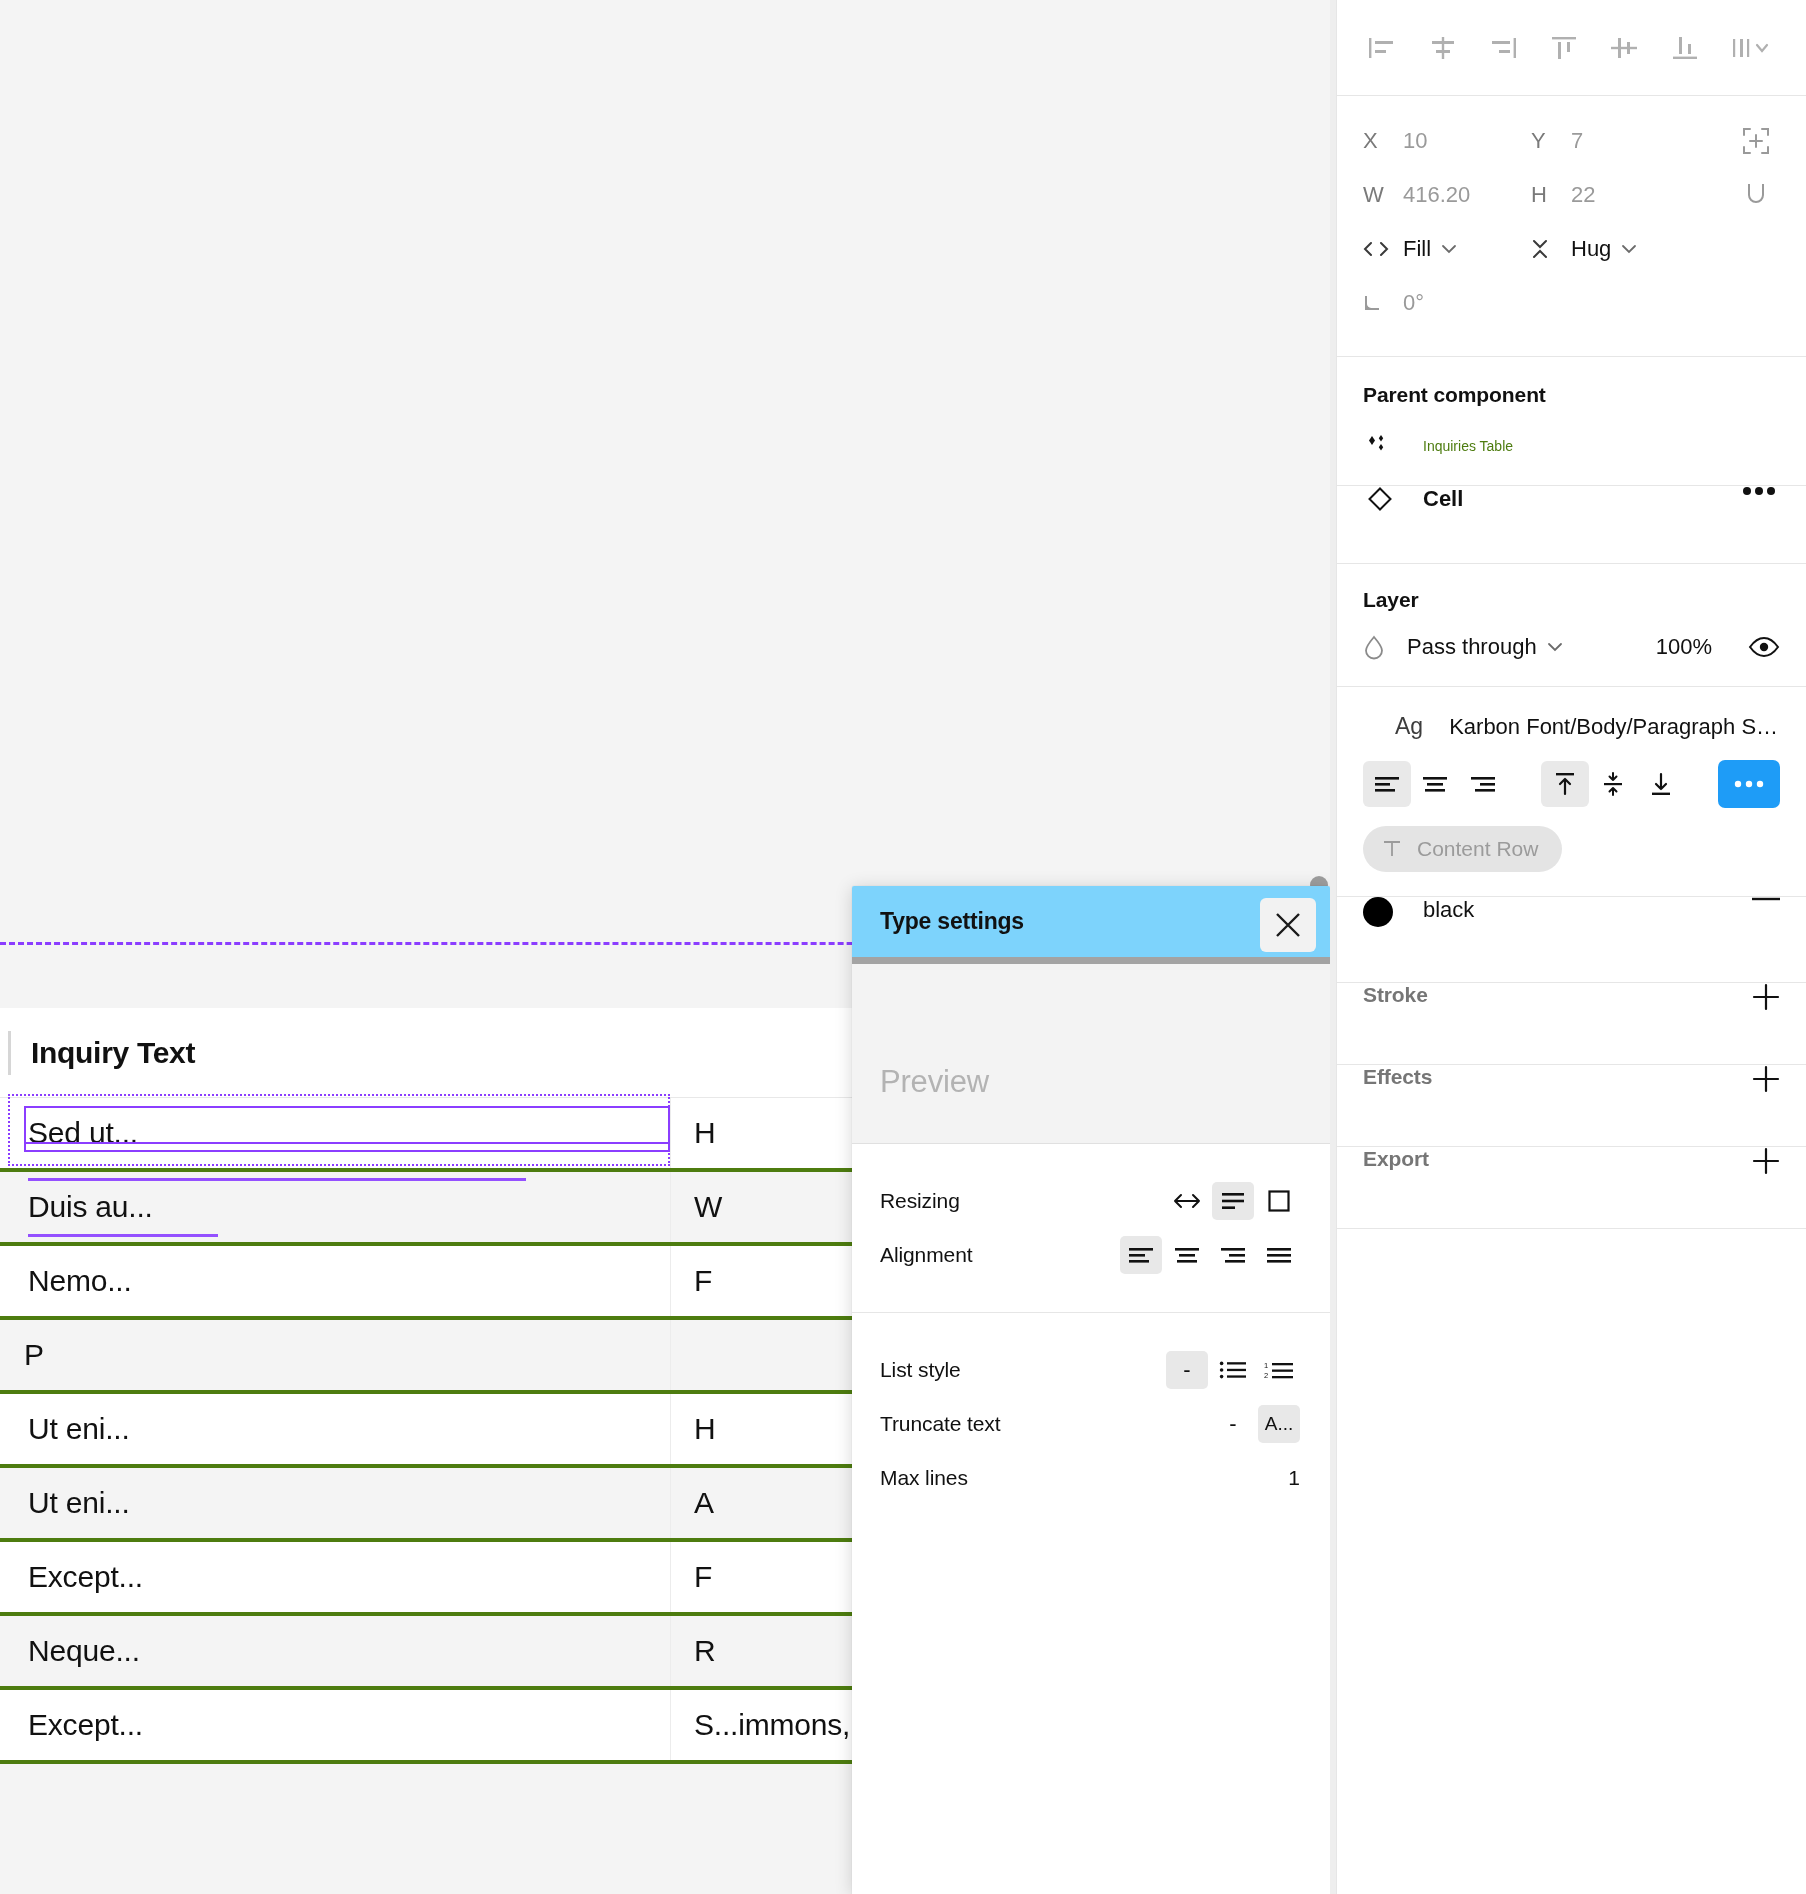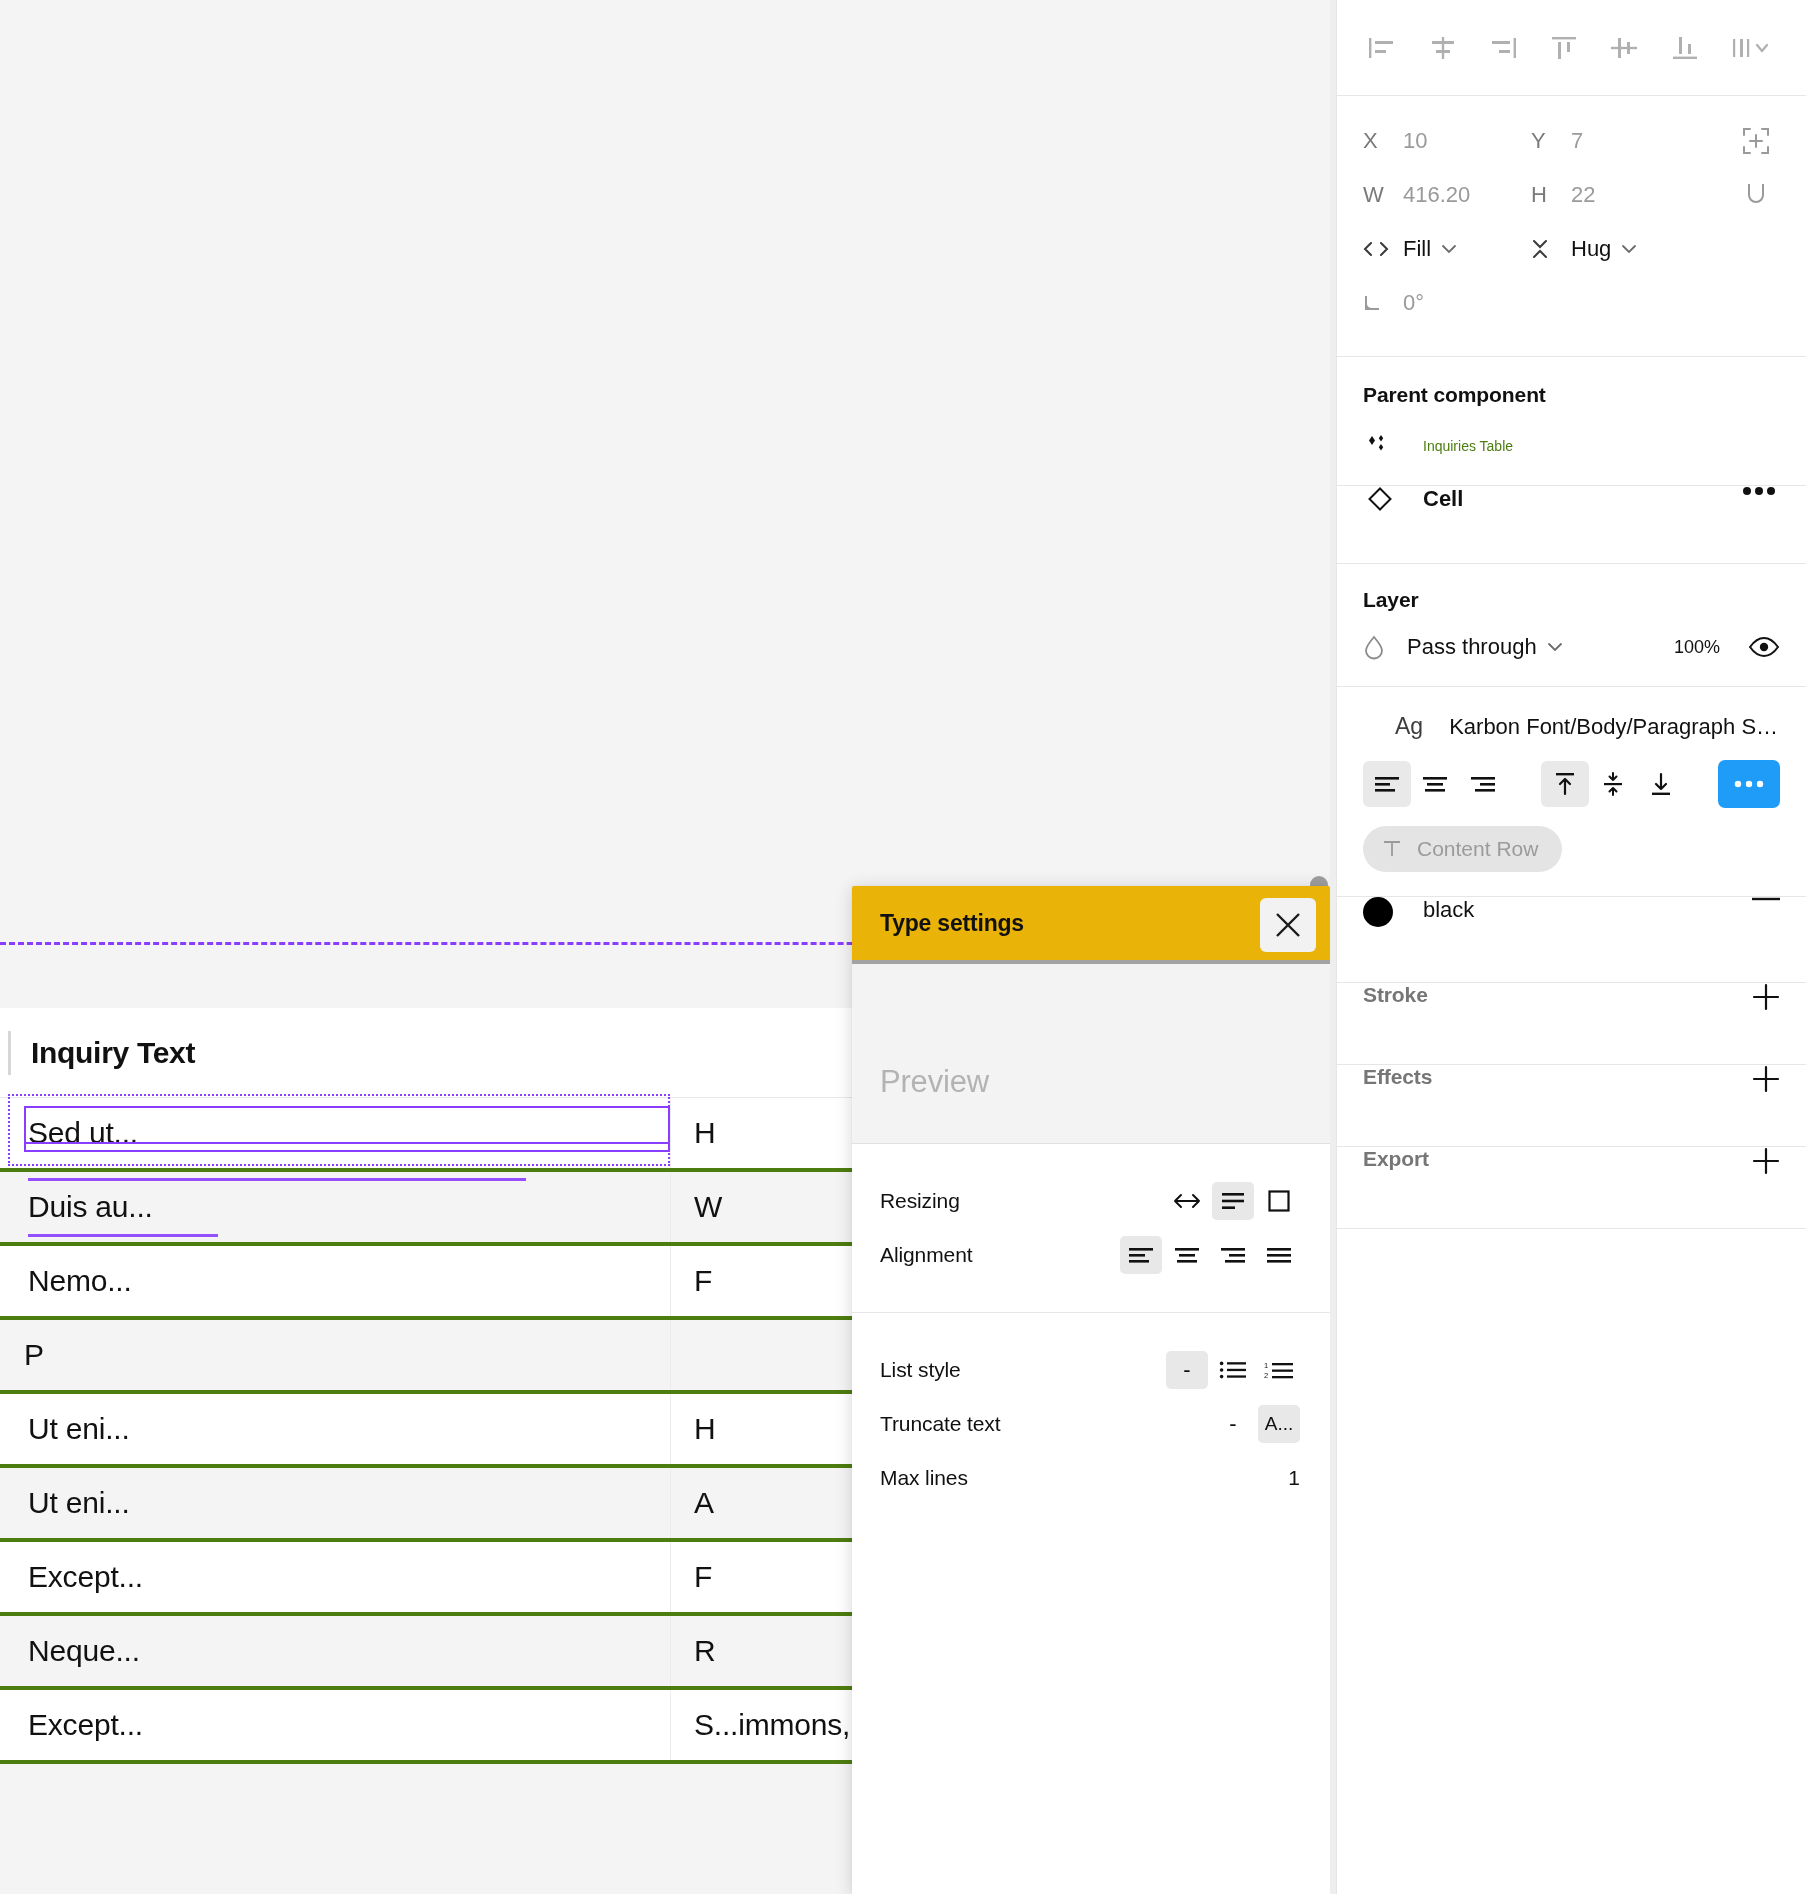--- a/index.html
+++ b/index.html
@@ -105,21 +105,21 @@
     overflow: hidden;
   }
   .modal-grip {
     position: absolute; left: 1310px; top: 876px;
     width: 18px; height: 18px; border-radius: 50%;
     background: #9e9e9e;
   }
   .modal-header {
     position: relative; height: 78px;
     display: flex; align-items: center;
-    background: #eab308; border-bottom: 4px solid #a3a3a3;
+    background: #7dd3fc; border-bottom: 7px solid #a3a3a3;
   }
   .modal-title {
     font-size: 23px; font-weight: 700; color: #111; margin-left: 28px;
     letter-spacing: -0.2px;
   }
   .modal-close {
     position: absolute; right: 14px; top: 12px;
     width: 56px; height: 54px; border-radius: 6px;
     background: #f2f2f2;
     display: flex; align-items: center; justify-content: center;
@@ -199,21 +199,21 @@
   .parent-row { margin-top: 26px; display: flex; align-items: center; }
   .parent-name { font-size: 14px; color: #4d7c0f; margin-left: 34px; }
 
   .cell-row { height: 78px; display: flex; align-items: flex-start; padding: 0 30px; }
   .cell-name { font-size: 22px; font-weight: 700; color: #111; margin-left: 30px; }
   .cell-dots { margin-left: auto; }
 
   .layer-sec { padding: 24px 26px 26px 26px; }
   .layer-row { display: flex; align-items: center; margin-top: 22px; }
   .blend-label { font-size: 22px; color: #111; margin-left: 22px; }
-  .opacity { font-size: 18px; color: #111; margin-left: auto; margin-right: 28px; }
+  .opacity { font-size: 22px; color: #111; margin-left: auto; margin-right: 36px; }
 
   .type-sec { padding: 26px 26px 24px 26px; }
   .type-style-row { display: flex; align-items: center; margin-left: 32px; }
   .ag { font-size: 23px; color: #3d3d3d; }
   .type-style-name {
     font-size: 22px; color: #111; margin-left: 26px;
     white-space: nowrap; overflow: hidden; text-overflow: ellipsis;
     max-width: 330px;
   }
   .type-btn-row { display: flex; align-items: center; margin-top: 20px; }

